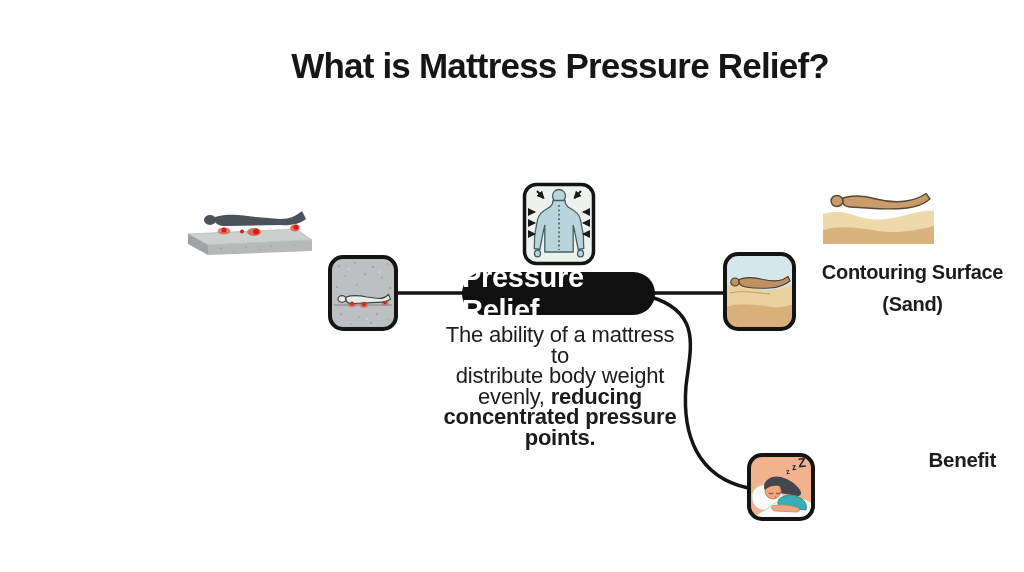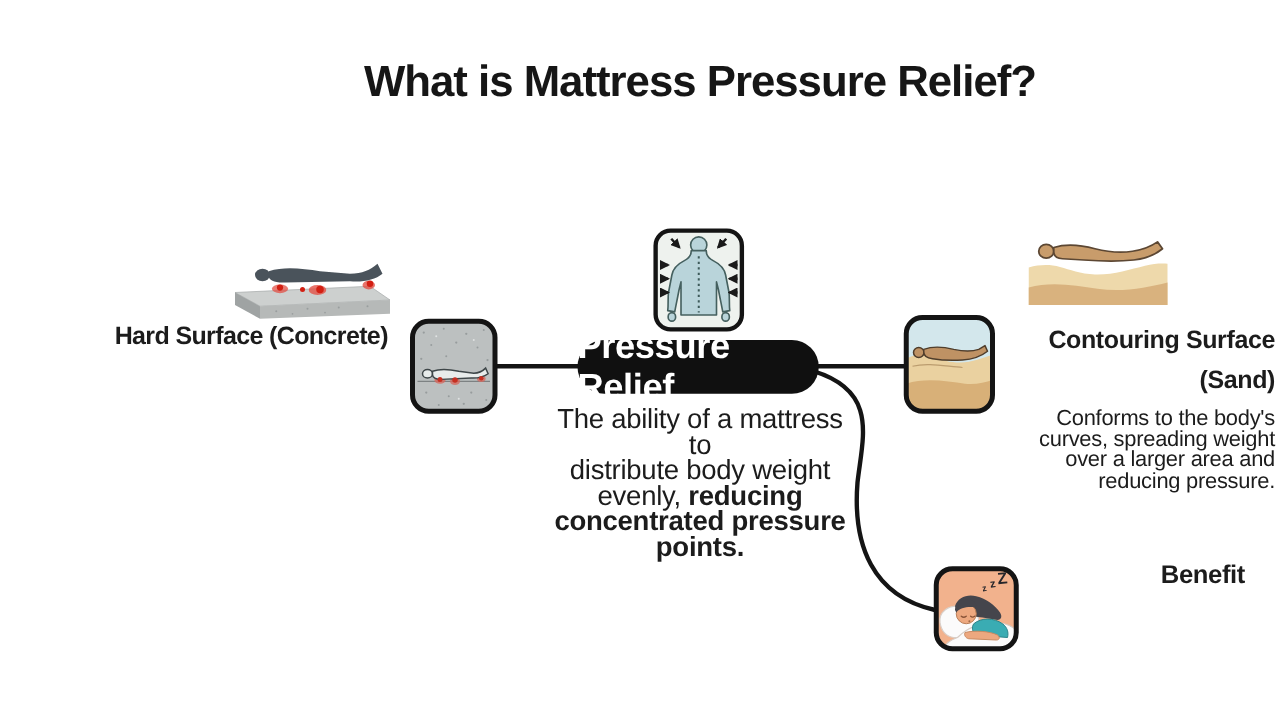--- a/index.html
+++ b/index.html
@@ -20,21 +20,21 @@
     background:#101010;color:#ffffff;display:flex;align-items:center;justify-content:center;
     font-size:29px;font-weight:700;letter-spacing:-0.3px;z-index:4;
   }
   .center-desc{
     left:392px;top:325px;width:240px;text-align:center;
     font-size:22px;line-height:20.5px;letter-spacing:-0.2px;white-space:pre-line;z-index:2;
   }
   .left-col{left:26px;top:258px;width:254px;text-align:center;z-index:2;}
   .left-col h2{margin:0;font-size:20px;font-weight:700;letter-spacing:-0.5px;white-space:pre-line;}
   .left-col .desc{margin-top:9px;font-size:17px;line-height:21px;letter-spacing:-0.2px;white-space:pre-line;}
-  .right-col{left:757px;top:256px;width:215px;text-align:right;z-index:2;}
+  .right-col{left:757px;top:256px;width:215px;text-align:center;z-index:2;}
   .right-col h2{margin:0;font-size:20px;font-weight:700;letter-spacing:-0.3px;line-height:32px;white-space:pre-line;}
   .right-col .desc{margin-top:6px;font-size:17.5px;line-height:16.5px;letter-spacing:-0.2px;white-space:pre-line;}
   .benefit-col{left:778px;top:448px;width:170px;text-align:right;z-index:2;}
   .benefit-col h2{margin:0;font-size:20.5px;font-weight:700;letter-spacing:-0.3px;}
   .benefit-col .desc{margin-top:5px;font-size:18px;line-height:24px;letter-spacing:-0.2px;white-space:pre-line;}
   b{font-weight:700;}
   .zzz{position:absolute;font-weight:700;color:#26262b;line-height:1;z-index:5;}
   .z1{left:40px;top:16px;font-size:7px;transform:rotate(-10deg);}
   .z2{left:46px;top:11px;font-size:9px;transform:rotate(-8deg);}
   .z3{left:52px;top:4px;font-size:13px;transform:rotate(-6deg);}
@@ -71,21 +71,20 @@
       <ellipse cx="34" cy="27" rx="6" ry="5" fill="#4a535b"></ellipse>
       <path d="M39,24 C52,20 66,22 80,24 L104,26 C114,26 120,23 126,18 L130,26 C124,31 114,33 104,32 L52,33 C44,33.5 39,31 39,28 Z" fill="#4a535b"></path>
       <circle cx="48" cy="37" r="2.5" fill="#d21f12"></circle>
       <circle cx="66" cy="38.5" r="2" fill="#d21f12"></circle>
       <circle cx="80" cy="38.5" r="3" fill="#d21f12"></circle>
       <circle cx="120" cy="34" r="2.6" fill="#d21f12"></circle>
     </svg>
   </div>
 
   <div class="abs left-col">
-    <h2>Hard Surface (Concrete)</h2>
   </div>
 
   <div class="abs icon-box" style="left:279px;top:254px;width:72px;height:78px">
     <svg width="72" height="78" viewBox="0 0 72 78">
       <defs>
           <clipPath id="clipL">
             <rect x="3" y="3" width="66" height="72" rx="13"></rect>
           </clipPath>
         </defs>
       <rect x="3" y="3" width="66" height="72" rx="13" fill="#bcc0c0"></rect>
@@ -193,24 +192,20 @@
           <path d="M17,28.5 C25,25.5 33,26.5 41,28.5 C48,30 55,30.5 61,28.5 L66,25.5 L68,30 C63,34 56,36.5 48,37 C39,37.5 30,37 24,36 C19.5,35.3 17,33 17,30.5 Z"></path>
         </g>
       </g>
       <rect x="3" y="3" width="69" height="75" rx="13" fill="none" stroke="#141414" stroke-width="4"></rect>
     </svg>
   </div>
 
   <div class="abs right-col">
     <h2>Contouring Surface
 (Sand)</h2>
-    <div class="desc">Conforms to the body's
-curves, spreading weight
-over a larger area and
-reducing pressure.</div>
   </div>
 
   <div class="abs icon-box" style="left:698px;top:452px;width:70px;height:70px">
     <svg width="70" height="70" viewBox="0 0 70 70">
       <defs>
           <clipPath id="clipB">
             <rect x="3" y="3" width="64" height="64" rx="13"></rect>
           </clipPath>
         </defs>
       <rect x="3" y="3" width="64" height="64" rx="13" fill="#f2b28d"></rect>

